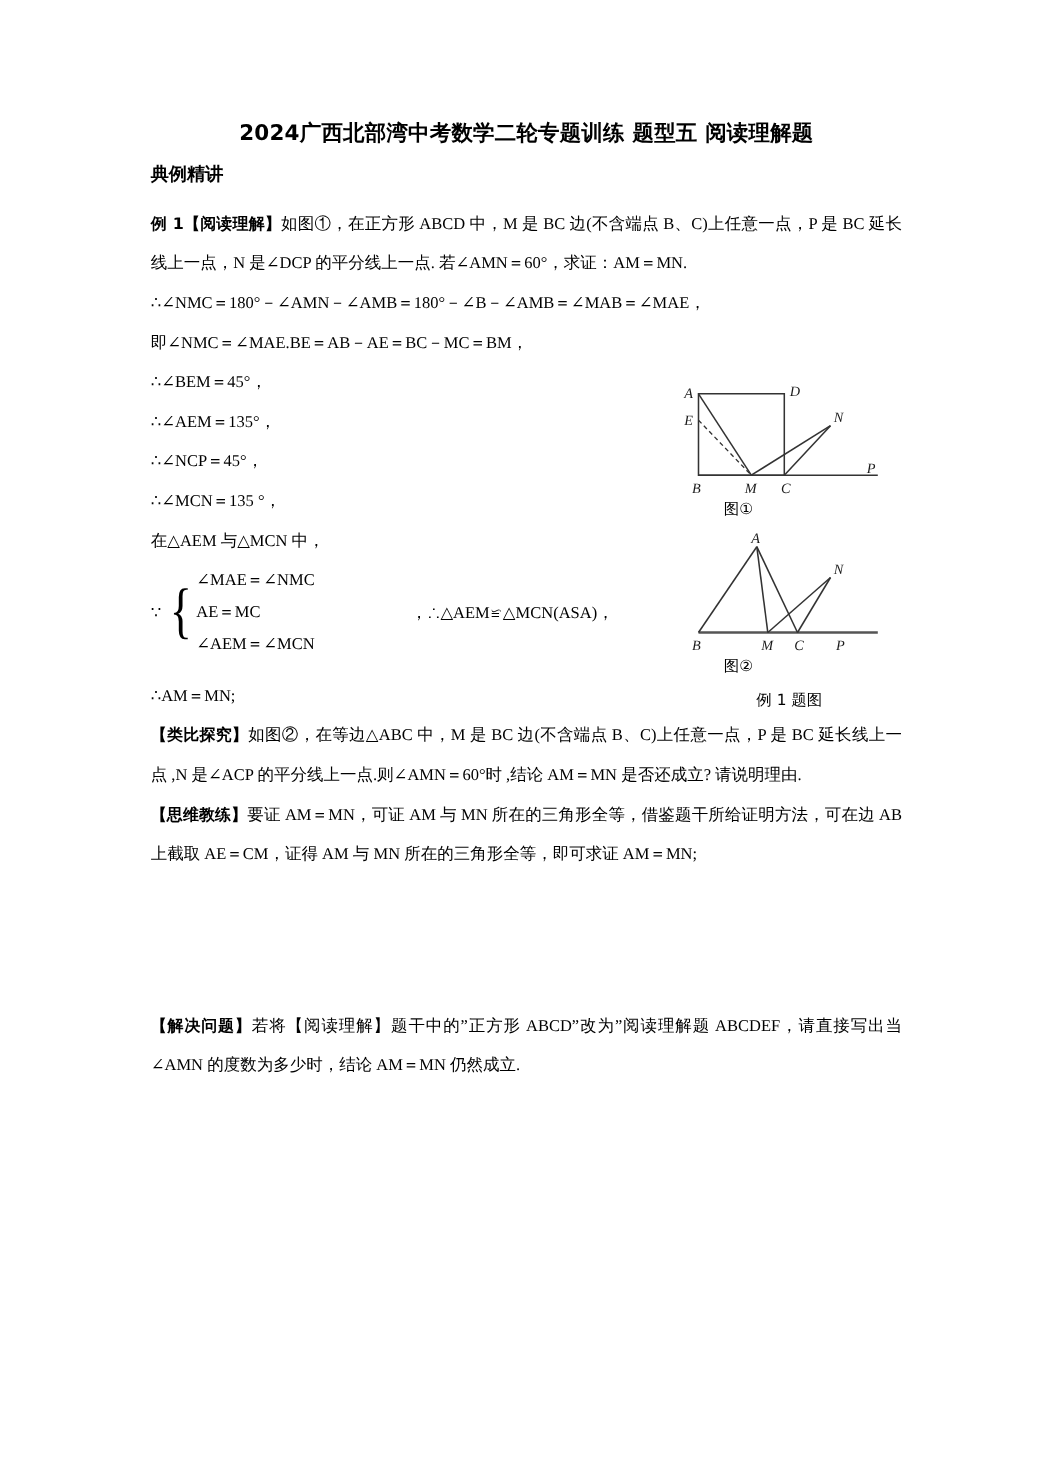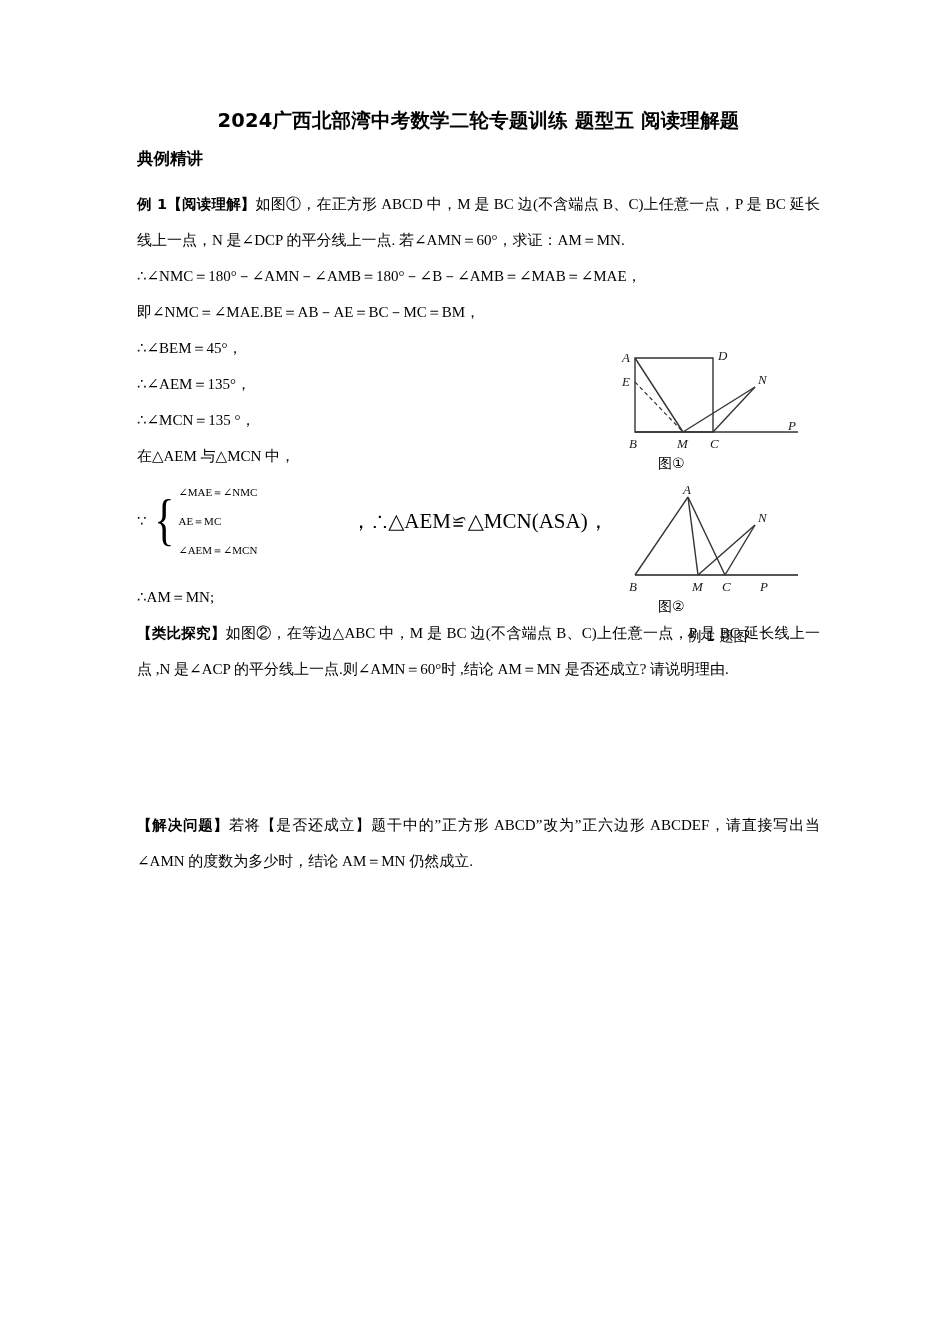--- a/index.html
+++ b/index.html
@@ -124,26 +124,26 @@
     font-family: "Liberation Serif", "DejaVu Serif", serif;
     transform: scaleX(0.75);
     display: inline-block;
     margin: 0 1px 0 2px;
   }
   .sys-lines {
     display: flex;
     flex-direction: column;
     justify-content: center;
     line-height: 29px;
-    font-size: 11px;
+    font-size: 15px;
     min-width: 168px;
   }
   .sys-tail {
-    margin-left: 4px;
-    font-size: 21px;
+    margin-left: 27px;
+    font-size: 15px;
     white-space: nowrap;
   }
   .blank-space { height: 120px; }
 </style>
 </head>
 <body>
 
 <div class="page">
 
   <div class="content">
@@ -154,43 +154,45 @@
     <h3 class="section-head">典例精讲</h3>
 
     <p class="para"><span class="lead">例 1【阅读理解】</span><span>如图①，在正方形 ABCD 中，M 是 BC 边(不含端点 B、C)上任意一点，P 是 BC 延长线上一点，N 是∠DCP 的平分线上一点. 若∠AMN＝60°，求证：AM＝MN.</span></p>
 
     <p class="para">∴∠NMC＝180°－∠AMN－∠AMB＝180°－∠B－∠AMB＝∠MAB＝∠MAE，</p>
 
     <div class="wrap-col">
       <p class="para">即∠NMC＝∠MAE.BE＝AB－AE＝BC－MC＝BM，</p>
       <p class="para">∴∠BEM＝45°，</p>
       <p class="para">∴∠AEM＝135°，</p>
+      <p class="para">∴∠NCP＝45°，</p>
       <p class="para">∴∠MCN＝135 °，</p>
       <p class="para">在△AEM 与△MCN 中，</p>
 
       <div class="sys-row">
         <span class="therefore-mark">∵</span>
         <span class="brace">{</span>
         <span class="sys-lines">
           <span>∠MAE＝∠NMC</span>
           <span>AE＝MC</span>
           <span>∠AEM＝∠MCN</span>
         </span>
         <span class="sys-tail">，∴△AEM≌△MCN(ASA)，</span>
       </div>
     </div>
 
     <p class="para" style="margin-top:14px;">∴AM＝MN;</p>
 
     <p class="para"><span class="lead">【类比探究】</span><span>如图②，在等边△ABC 中，M 是 BC 边(不含端点 B、C)上任意一点，P 是 BC 延长线上一点 ,N 是∠ACP 的平分线上一点.则∠AMN＝60°时 ,结论 AM＝MN 是否还成立? 请说明理由.</span></p>
 
+    <p class="para"><span class="lead">【思维教练】</span><span>要证 AM＝MN，可证 AM 与 MN 所在的三角形全等，借鉴题干所给证明方法，可在边 AB 上截取 AE＝CM，证得 AM 与 MN 所在的三角形全等，即可求证 AM＝MN;</span></p>
 
     <div class="blank-space"></div>
 
-    <p class="para"><span class="lead">【解决问题】</span><span>若将【是否还成立】题干中的”正方形 ABCD”改为”正六边形 ABCDEF，请直接写出当∠AMN 的度数为多少时，结论 AM＝MN 仍然成立.</span></p>
+    <p class="para"><span class="lead">【解决问题】</span><span>若将【阅读理解】题干中的”正方形 ABCD”改为”阅读理解题 ABCDEF，请直接写出当∠AMN 的度数为多少时，结论 AM＝MN 仍然成立.</span></p>
 
   </div>
 
   <div class="figures">
 
     <div class="fig-block">
       <svg width="235" height="112" viewBox="0 0 235 112">
 
         <path d="M35 18 L113 18 L113 92 L35 92 Z" fill="none" stroke="#333" stroke-width="1.4"></path>
 

